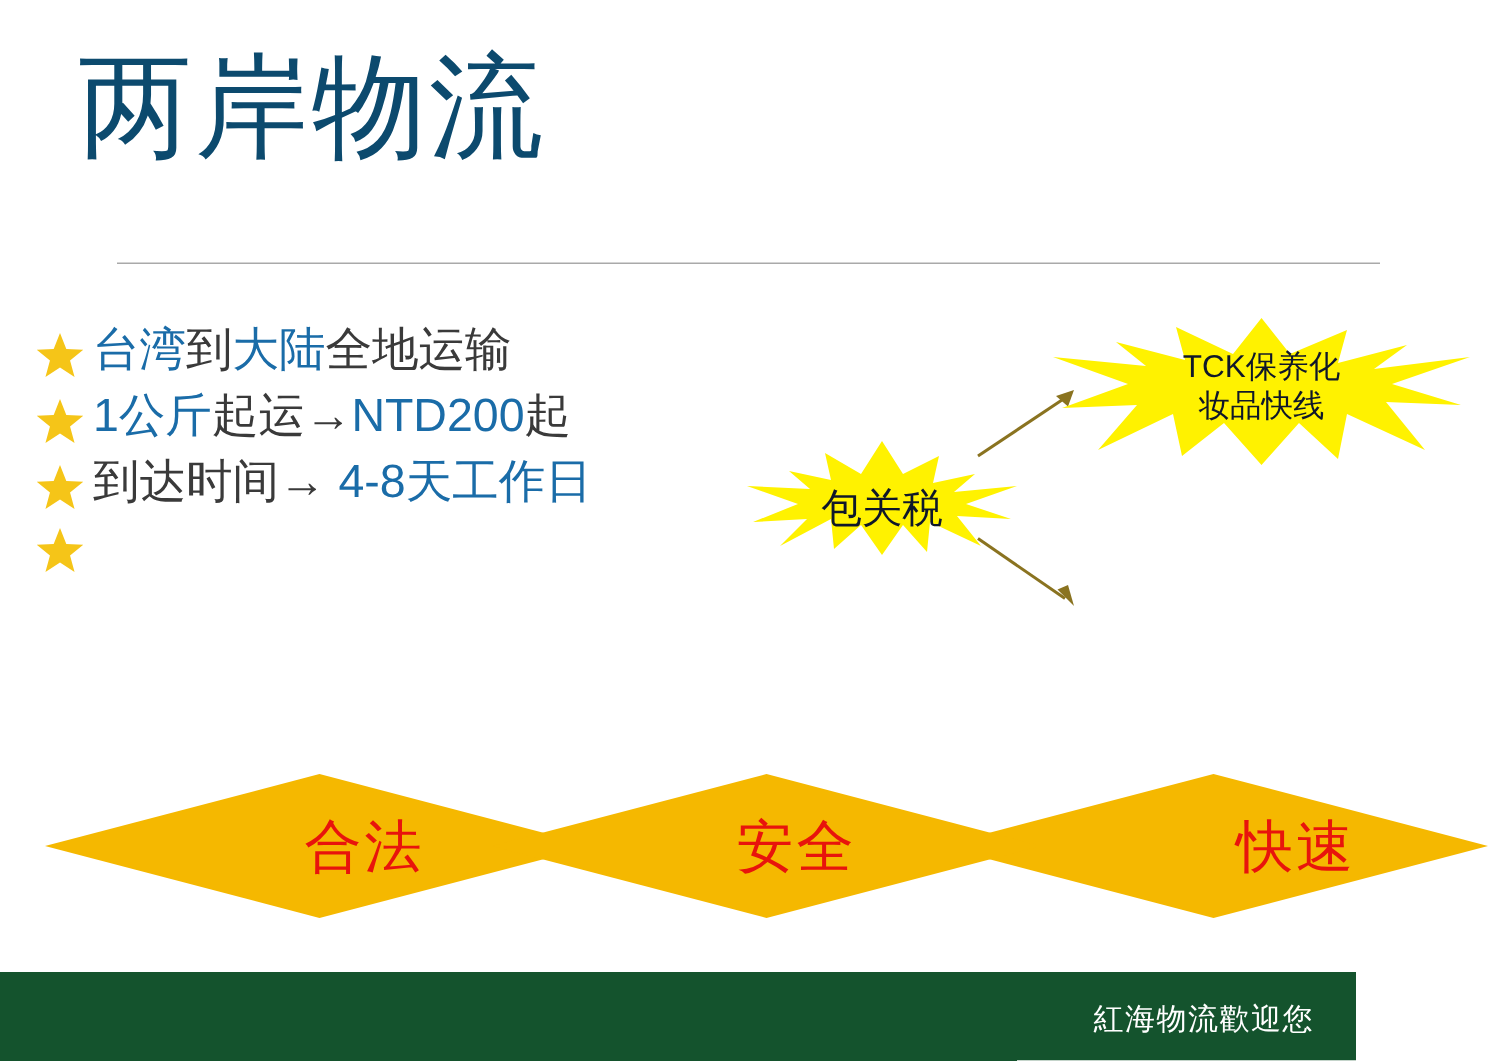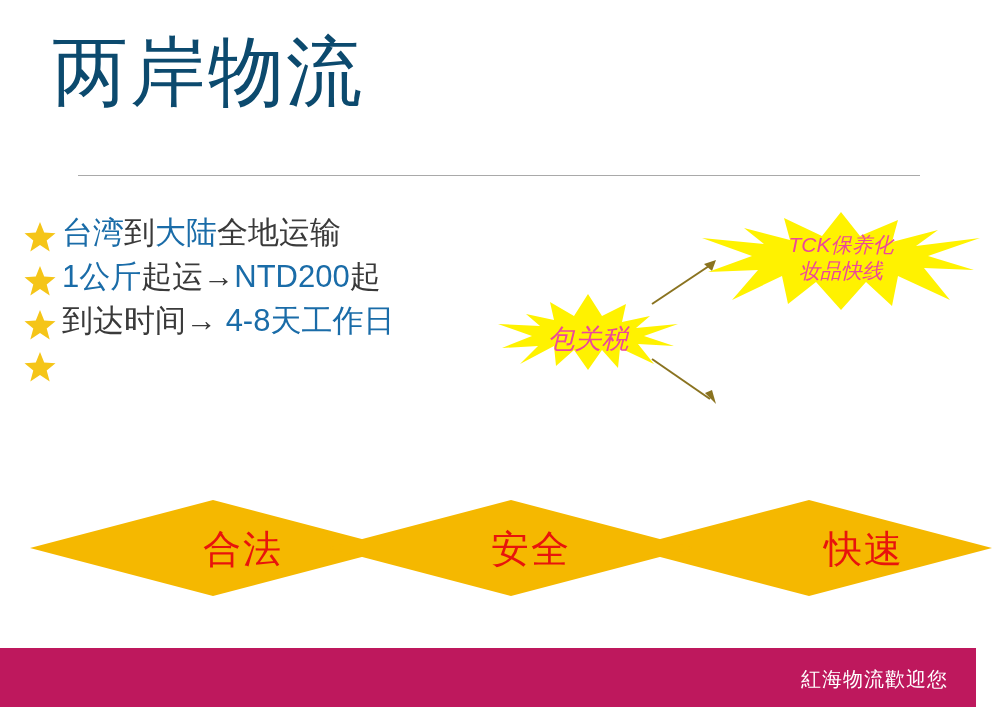--- a/index.html
+++ b/index.html
@@ -49,41 +49,40 @@
   .bullet-text.wrap { white-space: normal; }
   .hl { color: #1a6ca8; }
   .dk { color: #3a3a3a; }
 
   
   .burst { position: absolute; }
   .burst svg { display: block; overflow: visible; }
   .burst-label {
     position: absolute; left: 0; right: 0;
     text-align: center;
-    color: #ec4899;
+    color: #0f172a;
     font-size: 21px;
     line-height: 26px;
     white-space: pre-line;
     pointer-events: none;
-    font-style: italic;
   }
   #burst-tax { left: 498px; top: 294px; width: 180px; height: 76px; }
   #burst-tax .burst-label { top: 32px; font-size: 27px; }
   #burst-tck { left: 702px; top: 212px; width: 278px; height: 98px; }
   #burst-tck .burst-label { top: 20px; }
   #burst-tcj { left: 700px; top: 388px; width: 280px; height: 82px; }
   #burst-tcj .burst-label { top: 27px; }
 
   .arrow { position: absolute; overflow: visible; }
   #arrow-up { left: 650px; top: 258px; }
   #arrow-down { left: 650px; top: 355px; }
 
   
   .diamond-row {
-    position: absolute; left: 0; top: 500px;
+    position: absolute; left: 0; top: 516px;
     width: 924px; height: 96px;
   }
   .diamond {
     position: absolute; top: 0;
     width: 366px; height: 96px;
   }
   .diamond svg { display: block; }
   .diamond-label {
     position: absolute; left: 0; right: 0; top: 28px;
     text-align: center;
@@ -95,22 +94,22 @@
   #dia-1 { left: 30px; }
   #dia-1 .diamond-label { left: 60px; right: 0; }
   #dia-2 { left: 328px; }
   #dia-2 .diamond-label { left: 50px; right: 10px; }
   #dia-3 { left: 626px; }
   #dia-3 .diamond-label { left: 90px; right: -20px; }
 
   
   .footer {
     position: absolute; left: 0; bottom: 0;
-    width: 976px; height: 59px;
-    background: #be185d;
+    width: 904px; height: 59px;
+    background: #14532d;
   }
   .footer-text {
     position: absolute; right: 28px; top: 18px;
     color: #ffffff;
     font-size: 20px;
     letter-spacing: 1px;
   }
 </style>
 </head>
 <body>

